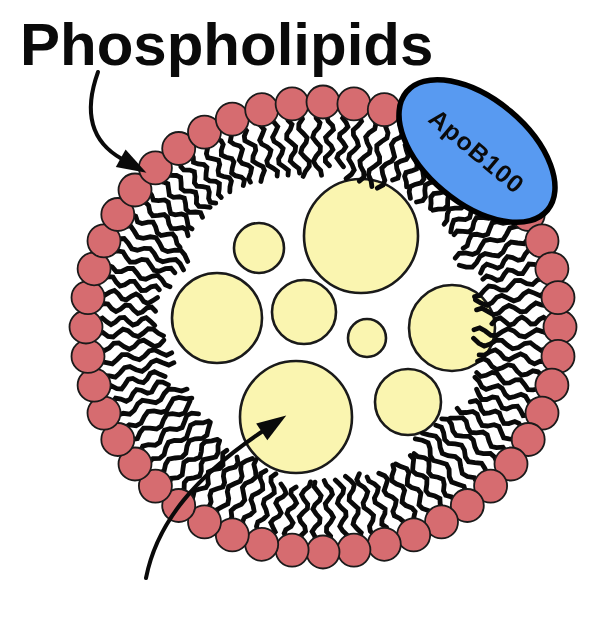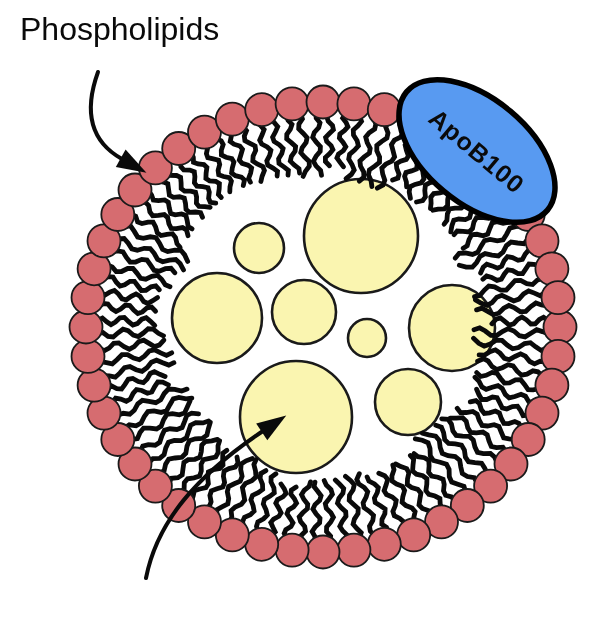--- a/index.html
+++ b/index.html
@@ -6,22 +6,22 @@
   .canvas{
     position:relative;
     width:611px;height:635px;
     background:#fff;
     overflow:hidden;
     font-family:"Liberation Sans","DejaVu Sans",sans-serif;
   }
   .canvas svg{position:absolute;left:0;top:0;}
   .big-label{
     position:absolute;
-    font-size:32px;
-    font-weight:400;
+    font-size:60px;
+    font-weight:700;
     color:#0a0a0a;
     letter-spacing:0px;
     line-height:1.05;
     white-space:nowrap;
     user-select:none;
   }
   #phospholipids-label{left:20px;top:13px;}
   #cholesterol-label{left:8px;top:579px;}
   .apob-text{
     font-family:"Liberation Sans","DejaVu Sans",sans-serif;

